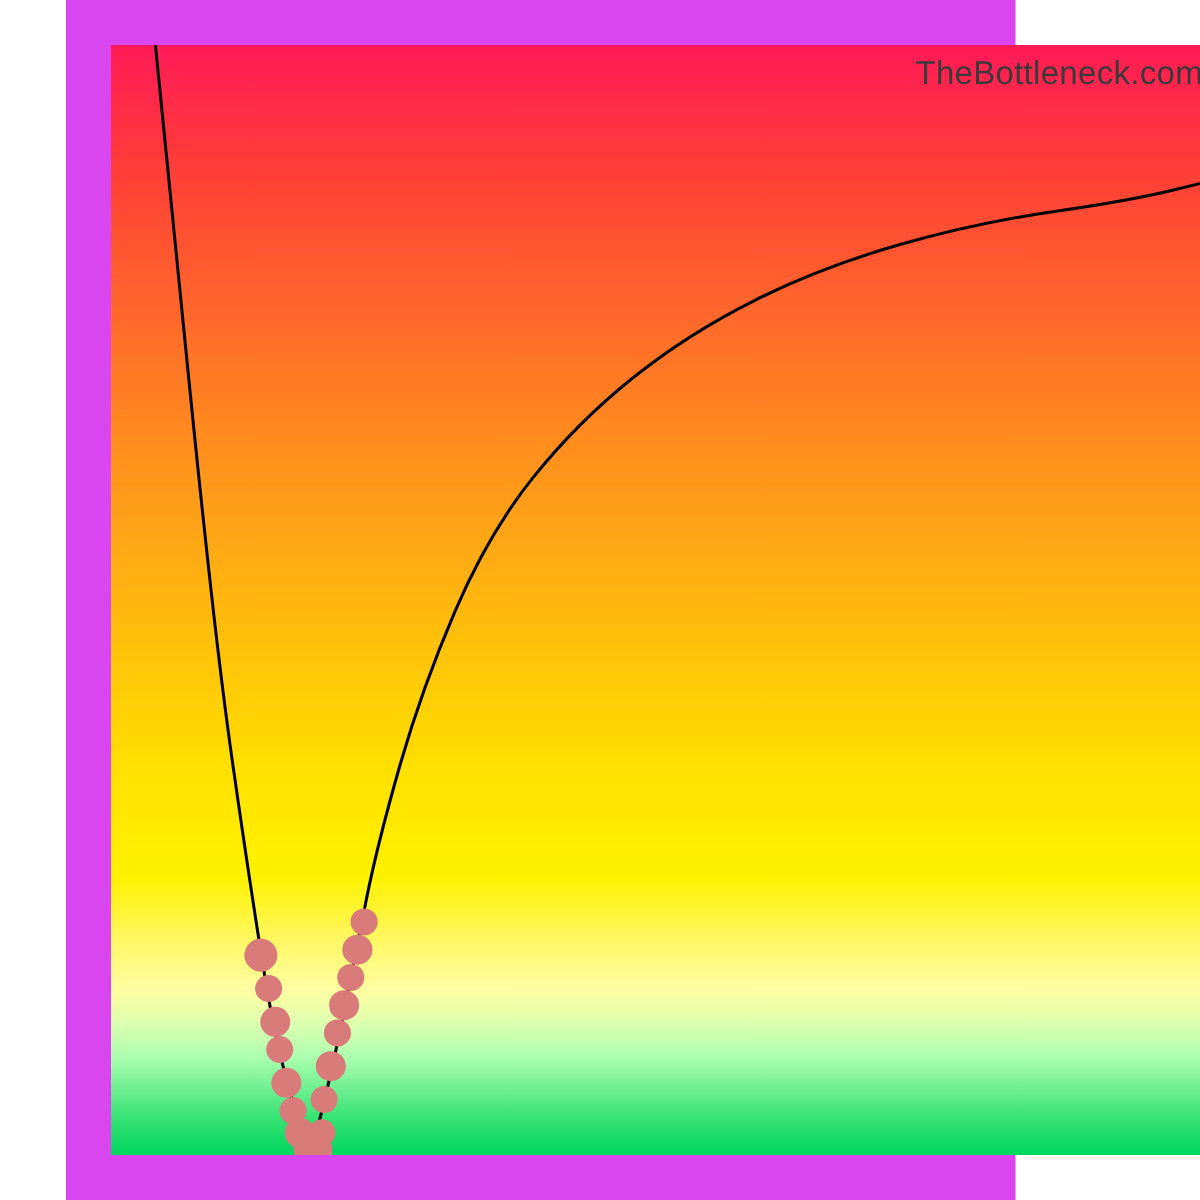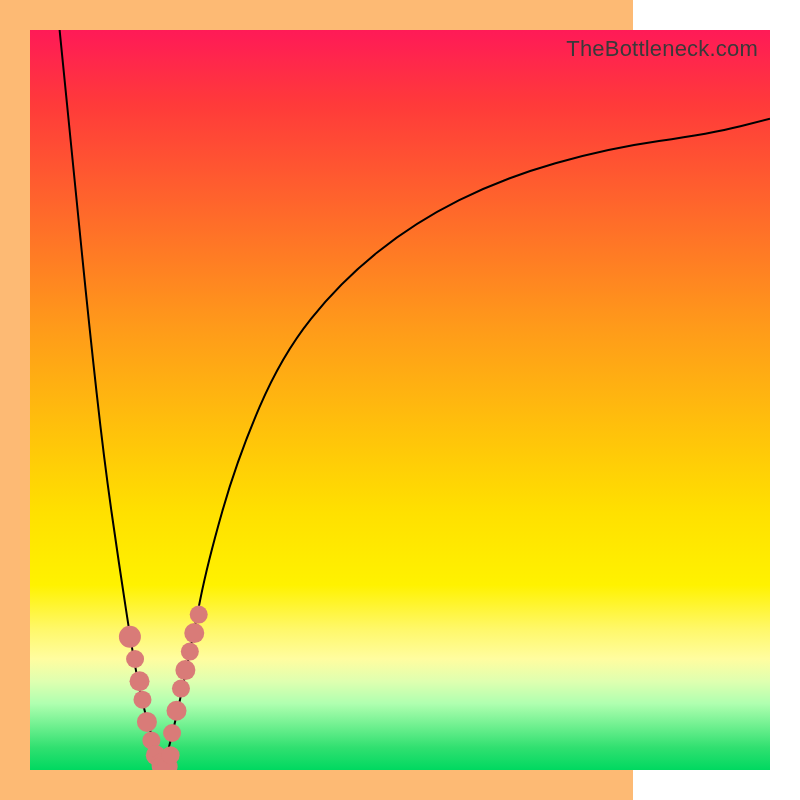--- a/index.html
+++ b/index.html
@@ -7,21 +7,22 @@
     padding: 0;
     width: 800px;
     height: 800px;
     overflow: hidden;
     font-family: Arial, Helvetica, sans-serif;
   }
   .frame {
     position: relative;
     width: 633px;
     height: 800px;
-    background: #fdba74;
+    background: #d946ef;
+    margin-left: 44px;
   }
   .plot-area {
     position: absolute;
     left: 30px;
     top: 30px;
     width: 740px;
     height: 740px;
     background: linear-gradient(
       to bottom,
       #ff1a57 0%,

